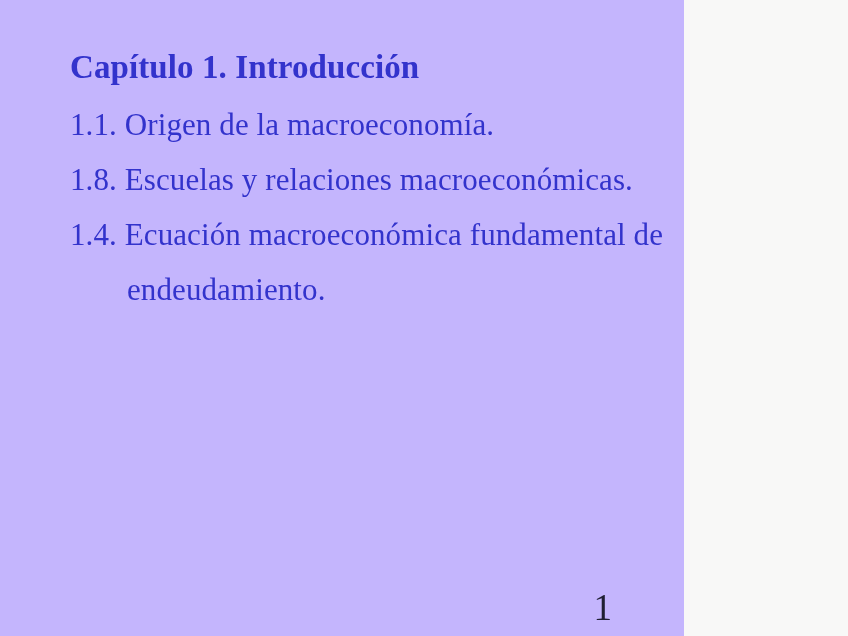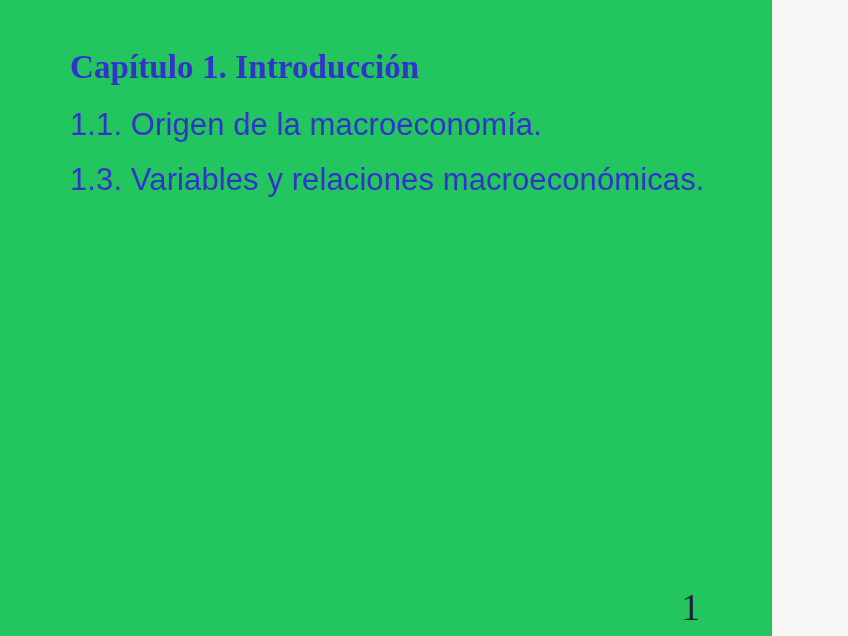--- a/index.html
+++ b/index.html
@@ -14,23 +14,23 @@
     font-family: "Liberation Serif", "DejaVu Serif", serif;
     overflow: hidden;
     position: relative;
     -webkit-font-smoothing: antialiased;
   }
 
   .slide {
     position: absolute;
     left: 0;
     top: 0;
-    width: 772px;
+    width: 684px;
     height: 636px;
-    background: #22c55e;
+    background: #c4b5fd;
   }
 
   .slide-body {
     position: absolute;
     left: 70px;
     top: 46px;
     width: 740px;
   }
 
   .slide-title {
@@ -44,21 +44,21 @@
     white-space: nowrap;
   }
 
   .agenda-list {
     list-style: none;
     margin: 0;
     padding: 0;
   }
 
   .agenda-item {
-    font-family: Liberation Sans, sans-serif;
+    font-family: Liberation Serif, serif;
     font-weight: normal;
     font-size: 31px;
     line-height: 55px;
     color: #3333cc;
     padding-left: 57px;
     text-indent: -57px;
     letter-spacing: 0.1px;
     margin: 0;
   }
 
@@ -85,22 +85,26 @@
   <div class="slide-body">
 
     <h1 class="slide-title">Capítulo 1. Introducción</h1>
 
     <ul class="agenda-list">
       <li class="agenda-item">
         <span class="num">1.1.</span> 
         <span class="txt">Origen de la macroeconomía.</span>
       </li>
       <li class="agenda-item">
-        <span class="num">1.3.</span> 
-        <span class="txt">Variables y relaciones macroeconómicas.</span>
+        <span class="num">1.8.</span> 
+        <span class="txt">Escuelas y relaciones macroeconómicas.</span>
+      </li>
+      <li class="agenda-item">
+        <span class="num">1.4.</span> 
+        <span class="txt">Ecuación macroeconómica fundamental de endeudamiento.</span>
       </li>
     </ul>
 
   </div>
 
   <div class="page-number">1</div>
 
 </div>
 
 </body></html>

